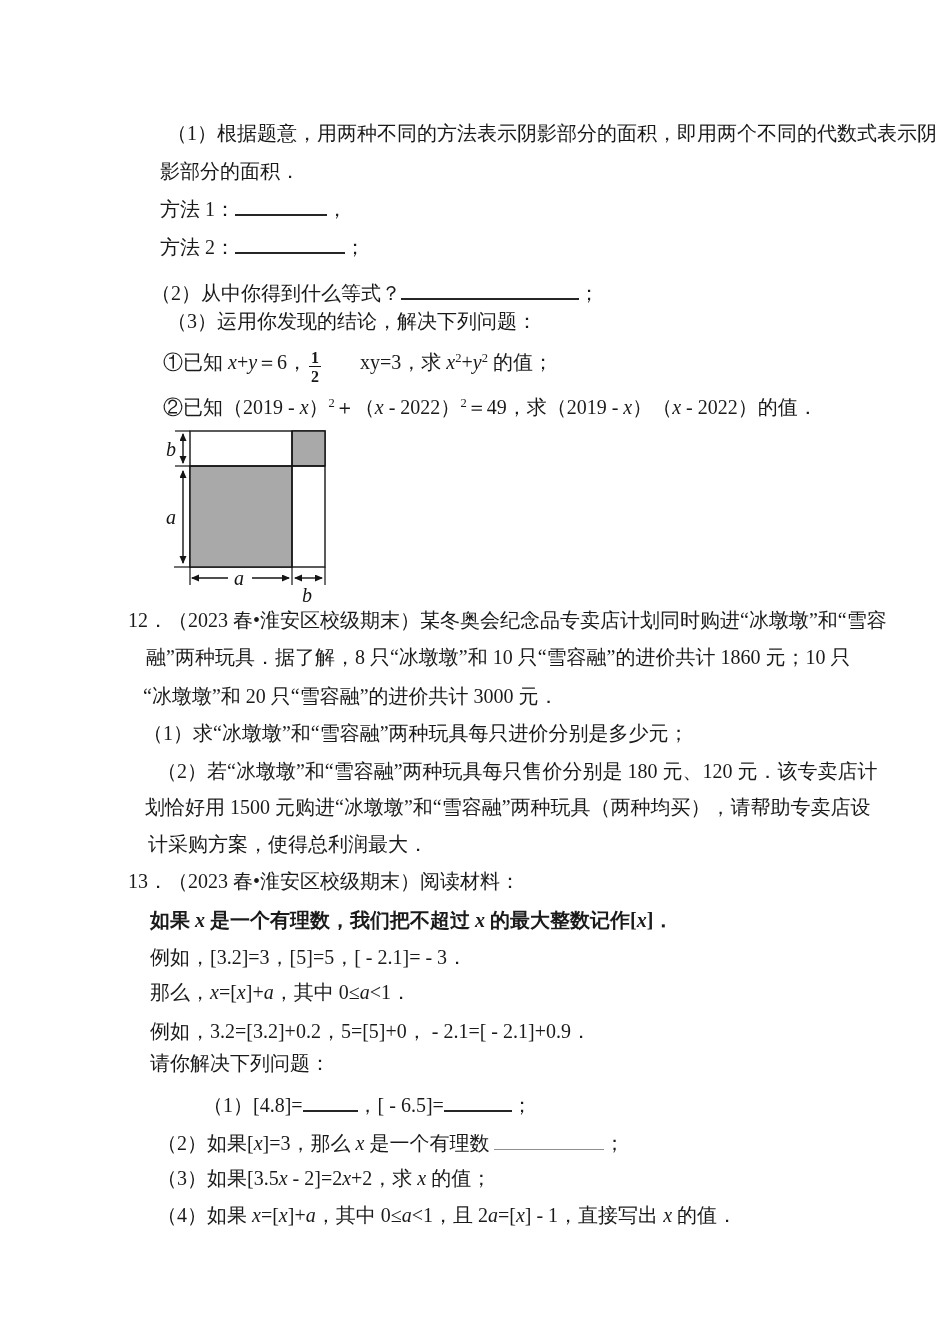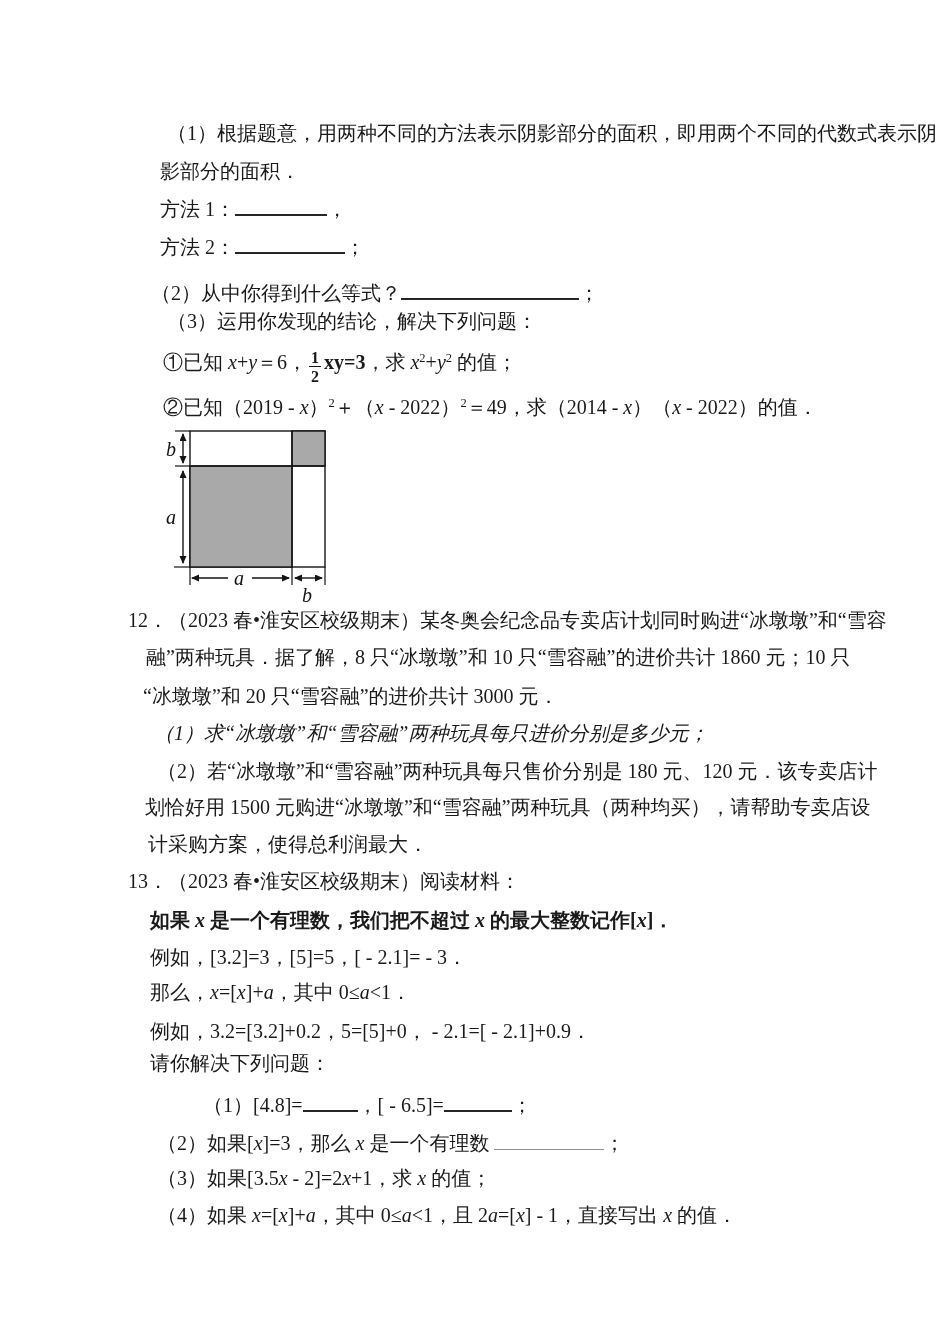--- a/index.html
+++ b/index.html
@@ -5,21 +5,21 @@
   html,body{margin:0;padding:0;}
   body{
     width:950px;height:1344px;background:#ffffff;position:relative;overflow:hidden;
     font-family:"Liberation Serif","DejaVu Serif",serif;color:#1a1a1a;
   }
   #page{position:absolute;inset:0;}
   .line{
     position:absolute;white-space:nowrap;font-size:20px;line-height:38px;height:38px;
   }
   .it{font-style:italic;}
-  .b{font-weight:bold;}
+  .b{font-weight:normal;margin-left:36px;}
   .sup{font-size:12.5px;vertical-align:7px;line-height:0;}
   .blank{display:inline-block;height:17px;border-bottom:2px solid #262626;vertical-align:baseline;}
   .blank.gray{border-bottom:1.5px solid #8f8f8f;}
   .frac{display:inline-block;vertical-align:-13px;text-align:center;margin:0 3px 0 2px;font-weight:bold;}
   .frac .num{display:block;font-size:16px;line-height:17px;padding:0 2px;}
   .frac .den{display:block;font-size:16px;line-height:19px;padding:0 2px;border-top:1.5px solid #141414;}
   #figure-wrap{position:absolute;left:158px;top:426px;width:180px;height:180px;}
   svg text{font-family:"Liberation Serif","DejaVu Serif",serif;font-style:italic;font-size:20px;fill:#141414;}
 </style>
 </head>
@@ -28,37 +28,37 @@
 <div id="page">
 
   <div id="lines">
       <div class="line" style="left: 167px; top: 114px;"><span>（1）根据题意，用两种不同的方法表示阴影部分的面积，即用两个不同的代数式表示阴</span></div>
       <div class="line" style="left: 160px; top: 152px;"><span>影部分的面积．</span></div>
       <div class="line" style="left: 160px; top: 190px;"><span>方法 1：</span><span class="blank" style="width: 92px;"></span><span>，</span></div>
       <div class="line" style="left: 160px; top: 228px;"><span>方法 2：</span><span class="blank" style="width: 110px;"></span><span>；</span></div>
       <div class="line" style="left: 151px; top: 268px; margin-top: 6px;"><span>（2）从中你得到什么等式？</span><span class="blank" style="width: 178px;"></span><span>；</span></div>
       <div class="line" style="left: 167px; top: 302px;"><span>（3）运用你发现的结论，解决下列问题：</span></div>
       <div class="line" style="left: 163px; top: 343px;"><span>①已知 </span><span class="it">x</span><span>+</span><span class="it">y</span><span>＝6，</span><span class="frac"><span class="num">1</span><span class="den">2</span></span><span class="b">xy=3</span><span>，求 </span><span class="it">x</span><span class="sup">2</span><span>+</span><span class="it">y</span><span class="sup">2</span><span> 的值；</span></div>
-      <div class="line" style="left: 163px; top: 388px;"><span>②已知（2019 - </span><span class="it">x</span><span>）</span><span class="sup">2</span><span>＋（</span><span class="it">x</span><span> - 2022）</span><span class="sup">2</span><span>＝49，求（2014 - </span><span class="it">x</span><span>）（</span><span class="it">x</span><span> - 2022）的值．</span></div>
+      <div class="line" style="left: 163px; top: 388px;"><span>②已知（2019 - </span><span class="it">x</span><span>）</span><span class="sup">2</span><span>＋（</span><span class="it">x</span><span> - 2022）</span><span class="sup">2</span><span>＝49，求（2019 - </span><span class="it">x</span><span>）（</span><span class="it">x</span><span> - 2022）的值．</span></div>
       <div class="line" style="left: 128px; top: 601px;"><span>12．（2023 春•淮安区校级期末）某冬奥会纪念品专卖店计划同时购进“冰墩墩”和“雪容</span></div>
       <div class="line" style="left: 146px; top: 638px;"><span>融”两种玩具．据了解，8 只“冰墩墩”和 10 只“雪容融”的进价共计 1860 元；10 只</span></div>
       <div class="line" style="left: 143px; top: 677px;"><span>“冰墩墩”和 20 只“雪容融”的进价共计 3000 元．</span></div>
-      <div class="line" style="left: 154px; top: 714px; font-style: italic;"><span>（1）求“冰墩墩”和“雪容融”两种玩具每只进价分别是多少元；</span></div>
+      <div class="line" style="left: 143px; top: 714px;"><span>（1）求“冰墩墩”和“雪容融”两种玩具每只进价分别是多少元；</span></div>
       <div class="line" style="left: 157px; top: 752px;"><span>（2）若“冰墩墩”和“雪容融”两种玩具每只售价分别是 180 元、120 元．该专卖店计</span></div>
       <div class="line" style="left: 145px; top: 788px;"><span>划恰好用 1500 元购进“冰墩墩”和“雪容融”两种玩具（两种均买），请帮助专卖店设</span></div>
       <div class="line" style="left: 148px; top: 825px;"><span>计采购方案，使得总利润最大．</span></div>
       <div class="line" style="left: 128px; top: 862px;"><span>13．（2023 春•淮安区校级期末）阅读材料：</span></div>
       <div class="line" style="left: 150px; top: 901px; font-weight: bold;"><span>如果 </span><span class="it">x</span><span> 是一个有理数，我们把不超过 </span><span class="it">x</span><span> 的最大整数记作[</span><span class="it">x</span><span>]．</span></div>
       <div class="line" style="left: 150px; top: 938px;"><span>例如，[3.2]=3，[5]=5，[ - 2.1]= - 3．</span></div>
       <div class="line" style="left: 150px; top: 973px;"><span>那么，</span><span class="it">x</span><span>=[</span><span class="it">x</span><span>]+</span><span class="it">a</span><span>，其中 0≤</span><span class="it">a</span><span>&lt;1．</span></div>
       <div class="line" style="left: 150px; top: 1012px;"><span>例如，3.2=[3.2]+0.2，5=[5]+0， - 2.1=[ - 2.1]+0.9．</span></div>
       <div class="line" style="left: 150px; top: 1044px; text-align: center;"><span>请你解决下列问题：</span></div>
       <div class="line" style="left: 157px; top: 1086px; margin-left: 46px;"><span>（1）[4.8]=</span><span class="blank" style="width: 55px;"></span><span>，[ - 6.5]=</span><span class="blank" style="width: 68px;"></span><span>；</span></div>
       <div class="line" style="left: 157px; top: 1124px;"><span>（2）如果[</span><span class="it">x</span><span>]=3，那么 </span><span class="it">x</span><span> 是一个有理数 </span><span class="blank gray" style="width: 110px;"></span><span>；</span></div>
-      <div class="line" style="left: 157px; top: 1159px;"><span>（3）如果[3.5</span><span class="it">x</span><span> - 2]=2</span><span class="it">x</span><span>+1，求 </span><span class="it">x</span><span> 的值；</span></div>
+      <div class="line" style="left: 157px; top: 1159px;"><span>（3）如果[3.5</span><span class="it">x</span><span> - 2]=2</span><span class="it">x</span><span>+2，求 </span><span class="it">x</span><span> 的值；</span></div>
       <div class="line" style="left: 157px; top: 1196px; text-align: center;"><span>（4）如果 </span><span class="it">x</span><span>=[</span><span class="it">x</span><span>]+</span><span class="it">a</span><span>，其中 0≤</span><span class="it">a</span><span>&lt;1，且 2</span><span class="it">a</span><span>=[</span><span class="it">x</span><span>] - 1，直接写出 </span><span class="it">x</span><span> 的值．</span></div>
     </div>
 
   <div id="figure-wrap">
     <svg width="180" height="180" viewBox="0 0 180 180">
       <defs>
         <marker id="ah" markerWidth="9" markerHeight="8" refX="7" refY="3.5" orient="auto-start-reverse" markerUnits="userSpaceOnUse">
           <path d="M0,0 L8,3.5 L0,7 z" fill="#141414"></path>
         </marker>
       </defs>

